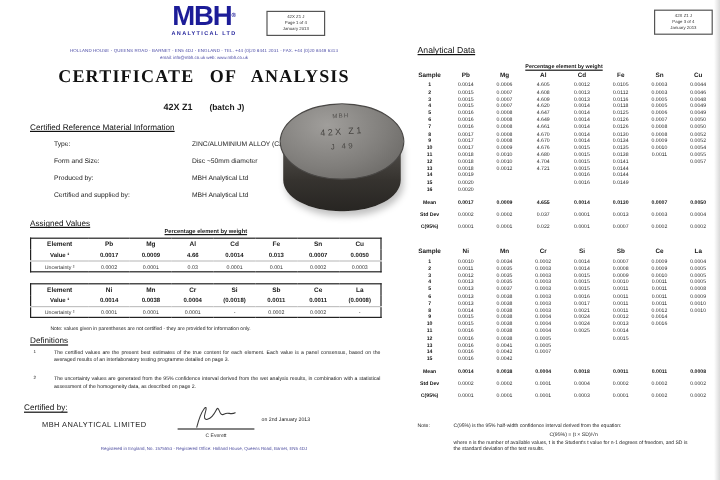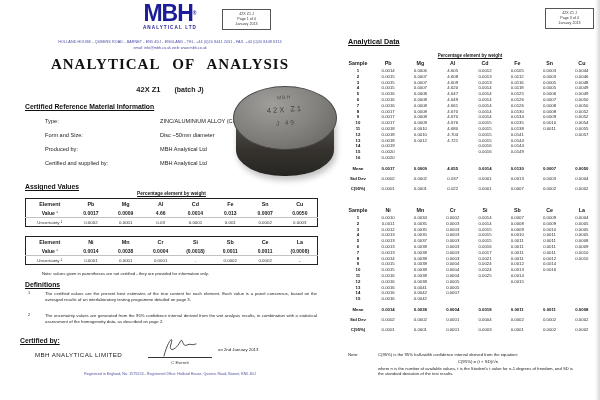--- a/index.html
+++ b/index.html
@@ -25,21 +25,21 @@
            font-size:3.7px; color:#4a4aa5; letter-spacing:0.1px; }
   .addr2 { position:absolute; left:10px; top:46px; width:320px; text-align:center;
            font-size:3.7px; color:#4a4aa5; }
 
   .title { position:absolute; left:0; top:56px; width:340px; text-align:center;
            font-family:"Liberation Serif", serif; font-weight:bold; font-size:15px;
            letter-spacing:1px; word-spacing:8px; color:#111; }
   .prodline { position:absolute; left:0; top:85px; width:340px; text-align:center; font-size:7.5px; font-weight:bold; }
   .prodline .batch { margin-left:14px; font-size:7px; }
 
-  .sec-h { position:absolute; font-size:6.8px; font-weight:bold; text-decoration:underline; color:#111; }
+  .sec-h { position:absolute; font-size:6.8px; font-weight:normal; text-decoration:underline; color:#111; }
 
   .crm-row { position:absolute; left:45px; width:260px; font-size:5.6px; color:#222; }
   .crm-row .val { position:absolute; left:115px; }
 
   
   .disc { position:absolute; left:233px; top:86px; width:104px; height:93px; }
   .disc-body { position:absolute; left:3px; top:32px; width:98px; height:58px;
                background:linear-gradient(#56534f,#36332f 55%,#272522);
                border-radius:0 0 48% 48% / 0 0 26px 26px;
                box-shadow:2px 4px 6px rgba(0,0,0,0.25); }
@@ -105,21 +105,21 @@
 
     <div class="stamp" style="left:222px; top:9px;">
       <div>42X Z1 J</div>
       <div>Page 1 of 4</div>
       <div>January 2013</div>
     </div>
 
     <div class="addr">HOLLAND HOUSE - QUEENS ROAD - BARNET - EN5 4DJ - ENGLAND - TEL. +44 (0)20 8441 2031 - FAX. +44 (0)20 8449 6313</div>
     <div class="addr2">email: info@mbh.co.uk    web: www.mbh.co.uk</div>
 
-    <div class="title">ANALYTICAL OF ANALYSIS</div>
+    <div class="title">CERTIFICATE OF ANALYSIS</div>
 
     <div class="prodline">
       <span>42X Z1</span><span class="batch">(batch J)</span>
     </div>
 
     <div class="sec-h" style="left:25px; top:103px;">Certified Reference Material Information</div>
 
     <div class="crm-row" style="top:118px;">
       <span>Type:</span>
       <span class="val">ZINC/ALUMINIUM ALLOY    (CAST)</span>

